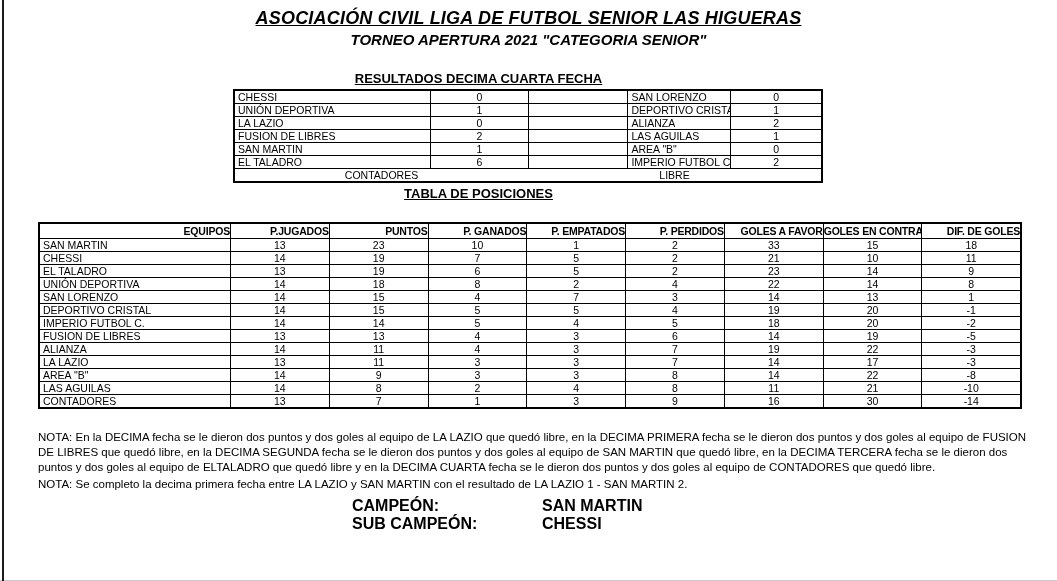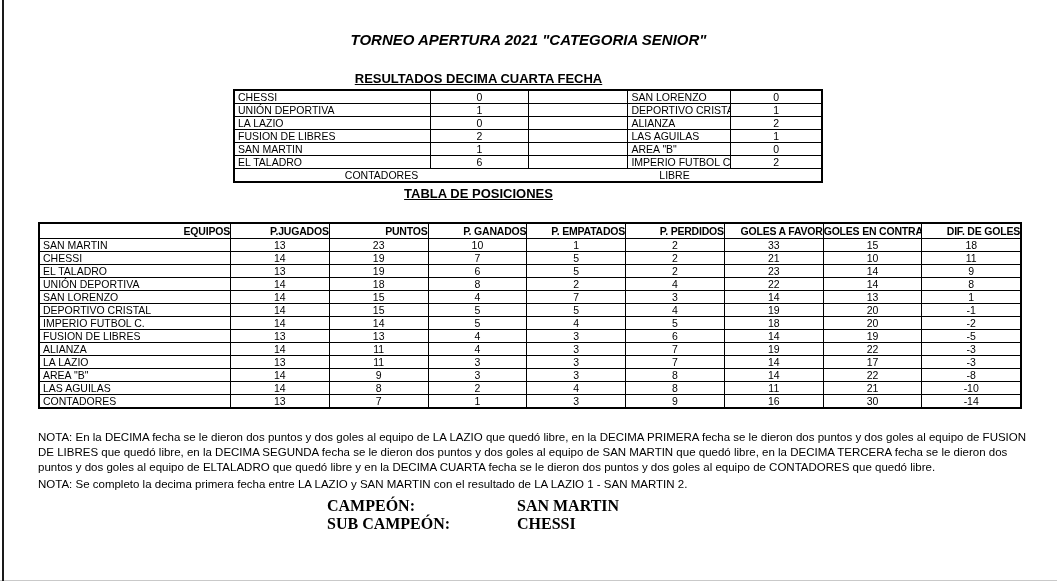--- a/index.html
+++ b/index.html
@@ -73,33 +73,34 @@
   #standings-table td.team { text-align: left; padding-left: 3px; }
 
   .notes {
     position: absolute; left: 38px; top: 430px;
     width: 990px;
     font-size: 11.5px; line-height: 15px;
   }
   .note-item { margin-bottom: 2px; white-space: normal; }
 
   .podium {
-    position: absolute; left: 327px; top: 497px;
-    font-size: 16px; font-weight: bold; font-family: Liberation Serif, serif;
+    position: absolute; left: 352px; top: 497px;
+    font-size: 16px; font-weight: bold;
   }
   .podium-row { display: flex; line-height: 17.5px; }
   .podium-label { width: 190px; }
   .podium-value { }
 </style>
 </head>
 <body>
 
 <div class="page">
   <div class="left-edge"></div>
 
+  <div class="doc-title">ASOCIACIÓN CIVIL LIGA DE FUTBOL SENIOR LAS HIGUERAS</div>
   <div class="doc-subtitle">TORNEO APERTURA 2021 "CATEGORIA SENIOR"</div>
 
   <div class="section-heading" id="results-heading">RESULTADOS DECIMA CUARTA FECHA</div>
 
   <table id="results-table">
     <colgroup>
       <col style="width:33.5%">
         <col style="width:16.5%">
         <col style="width:17%">
         <col style="width:17.5%">

